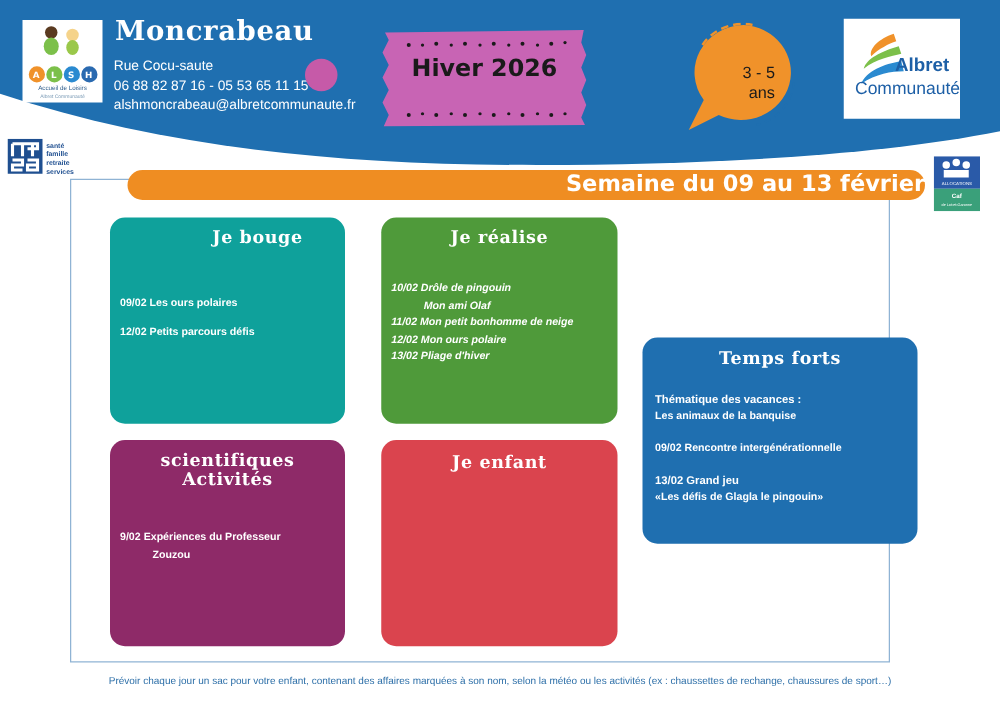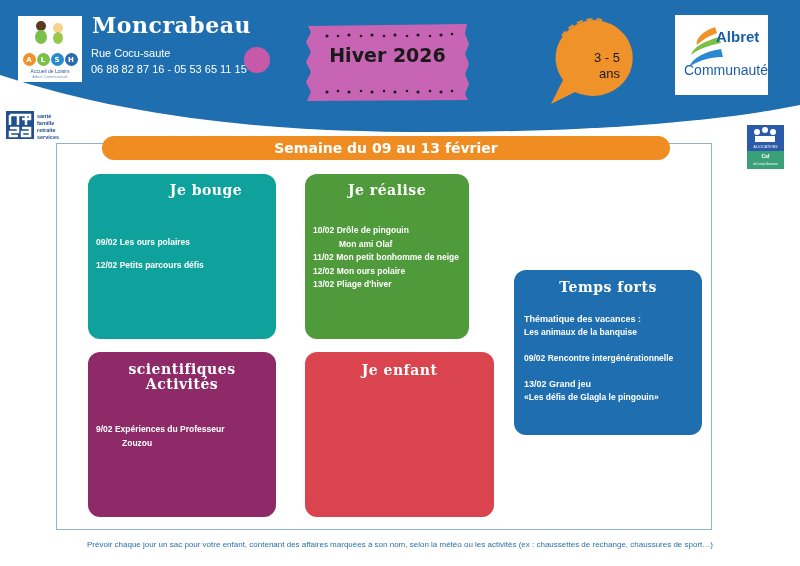--- a/index.html
+++ b/index.html
@@ -12,26 +12,26 @@
   .alsh-sub1{font-size:5px;color:#2a5a8a;font-family:"Liberation Sans",sans-serif;line-height:6px;}
   .alsh-sub2{font-size:4px;color:#7a9ab5;font-family:"Liberation Sans",sans-serif;line-height:5px;}
   .town-title{position:absolute;left:92px;top:12px;color:#fff;font-family:"DejaVu Serif",serif;font-weight:bold;font-size:22px;letter-spacing:0.5px;}
   .contact{position:absolute;left:91px;top:46px;color:#fff;font-family:"Liberation Sans",sans-serif;font-size:11px;line-height:15.5px;}
   .pink-dot{position:absolute;left:244px;top:47px;width:26px;height:26px;border-radius:50%;background:#c65aa8;}
   .ribbon{position:absolute;left:305px;top:22px;width:165px;height:80px;}
   .ribbon-label{position:absolute;left:305px;top:44px;width:165px;text-align:center;font-family:"DejaVu Sans",sans-serif;font-weight:bold;font-size:19px;color:#1a1a1a;}
   .bubble{position:absolute;left:545px;top:18px;width:100px;height:90px;}
   .bubble-label{position:absolute;left:560px;top:50px;width:60px;text-align:right;font-family:"Liberation Sans",sans-serif;font-size:13px;line-height:16px;color:#1a1a1a;}
   .albret-logo{position:absolute;left:675px;top:15px;width:93px;height:80px;background:#fff;}
-  .albret-word1{position:absolute;left:716px;top:28px;color:#1d5fa6;font-family:"Liberation Sans",sans-serif;font-weight:bold;font-size:15px;}
+  .albret-word1{position:absolute;left:716px;top:44px;color:#1d5fa6;font-family:"Liberation Sans",sans-serif;font-weight:bold;font-size:15px;}
   .albret-word2{position:absolute;left:684px;top:62px;color:#1d5fa6;font-family:"Liberation Sans",sans-serif;font-size:14px;}
   .msa-logo{position:absolute;left:6px;top:111px;width:60px;height:30px;}
   .caf-logo{position:absolute;left:747px;top:125px;width:37px;height:44px;}
   .frame{position:absolute;left:56px;top:143px;width:656px;height:387px;border:1.5px solid #8fb3d4;box-sizing:border-box;}
-  .week-banner{position:absolute;left:102px;top:136px;width:568px;height:24px;border-radius:12px;background:#ef8d22;color:#fff;font-family:"DejaVu Sans",sans-serif;font-weight:bold;font-size:14px;text-align:center;line-height:24px;}
+  .week-banner{position:absolute;left:102px;top:136px;width:638px;height:24px;border-radius:12px;background:#ef8d22;color:#fff;font-family:"DejaVu Sans",sans-serif;font-weight:bold;font-size:18px;text-align:right;line-height:24px;}
   .card{position:absolute;border-radius:12px;color:#fff;box-sizing:border-box;}
   .card-title{font-family:"DejaVu Serif",serif;font-weight:bold;font-size:14px;text-align:center;letter-spacing:0.5px;line-height:15px;}
   .card-body{font-family:"Liberation Sans",sans-serif;font-weight:bold;font-size:8.5px;line-height:14px;}
   .indent{padding-left:26px;}
   .footer-note{position:absolute;left:0;width:800px;top:540px;text-align:center;font-family:"Liberation Sans",sans-serif;font-size:8px;color:#2d6fa8;}
 </style>
 </head>
 <body>
 
 <svg class="header-bg" viewBox="0 0 800 150" preserveAspectRatio="none">
@@ -52,20 +52,21 @@
     <span style="border-color:#2a6ab0;background:#2a6ab0">H</span>
   </div>
   <div class="alsh-sub1">Accueil de Loisirs</div>
   <div class="alsh-sub2">Albret Communauté</div>
 </div>
 
 <div class="town-title">Moncrabeau</div>
 <div class="contact">
   <div>Rue Cocu-saute</div>
   <div>06 88 82 87 16 - 05 53 65 11 15</div>
+  <div>alshmoncrabeau@albretcommunaute.fr</div>
 </div>
 <div class="pink-dot"></div>
 
 <svg class="ribbon" viewBox="0 0 165 80">
   <path d="M3,4 L162,2 L160,12 L164,22 L160,32 L164,42 L160,52 L164,62 L160,72 L163,78 L2,79 L6,70 L1,60 L6,50 L1,40 L6,30 L1,20 L6,10 Z" fill="#c864b4"></path>
   <g fill="#1a1a1a">
     <circle cx="22" cy="14" r="1.6"></circle>
       <circle cx="33" cy="14" r="1.3"></circle>
       <circle cx="44" cy="13" r="1.6"></circle>
       <circle cx="56" cy="14" r="1.3"></circle>
@@ -141,32 +142,32 @@
 <div class="week-banner">Semaine du 09 au 13 février</div>
 
 <div class="card" style="left:88px;top:174px;width:188px;height:165px;background:#0fa19b;">
   <div class="card-title" style="margin-top:9px;padding-left:48px;">Je bouge</div>
   <div class="card-body" style="margin:33px 0 0 8px;line-height:23px;">
     <div>09/02 Les ours polaires</div>
     <div>12/02 Petits parcours défis</div>
   </div>
 </div>
 
-<div class="card" style="left:305px;top:174px;width:164px;height:165px;background:#4f9a3a;">
+<div class="card" style="left:305px;top:174px;width:189px;height:165px;background:#4f9a3a;">
   <div class="card-title" style="margin-top:9px;">Je réalise</div>
-  <div class="card-body" style="margin:26px 0 0 8px;line-height:13.5px;">
+  <div class="card-body" style="margin:26px 0 0 8px;line-height:13.5px;font-style:italic;">
     <div>10/02 Drôle de pingouin</div>
     <div class="indent">Mon ami Olaf</div>
     <div>11/02 Mon petit bonhomme de neige</div>
     <div>12/02 Mon ours polaire</div>
     <div>13/02 Pliage d'hiver</div>
   </div>
 </div>
 
-<div class="card" style="left:514px;top:270px;width:188px;height:165px;background:#1f6fb0;">
+<div class="card" style="left:514px;top:270px;width:220px;height:165px;background:#1f6fb0;">
   <div class="card-title" style="margin-top:10px;">Temps forts</div>
   <div class="card-body" style="margin:18px 0 0 10px;line-height:13px;">
     <div style="font-size:9px;">Thématique des vacances :</div>
     <div>Les animaux de la banquise</div>
     <div style="margin-top:13px;">09/02 Rencontre intergénérationnelle</div>
     <div style="margin-top:13px;font-size:9px;">13/02 Grand jeu</div>
     <div>«Les défis de Glagla le pingouin»</div>
   </div>
 </div>
 

